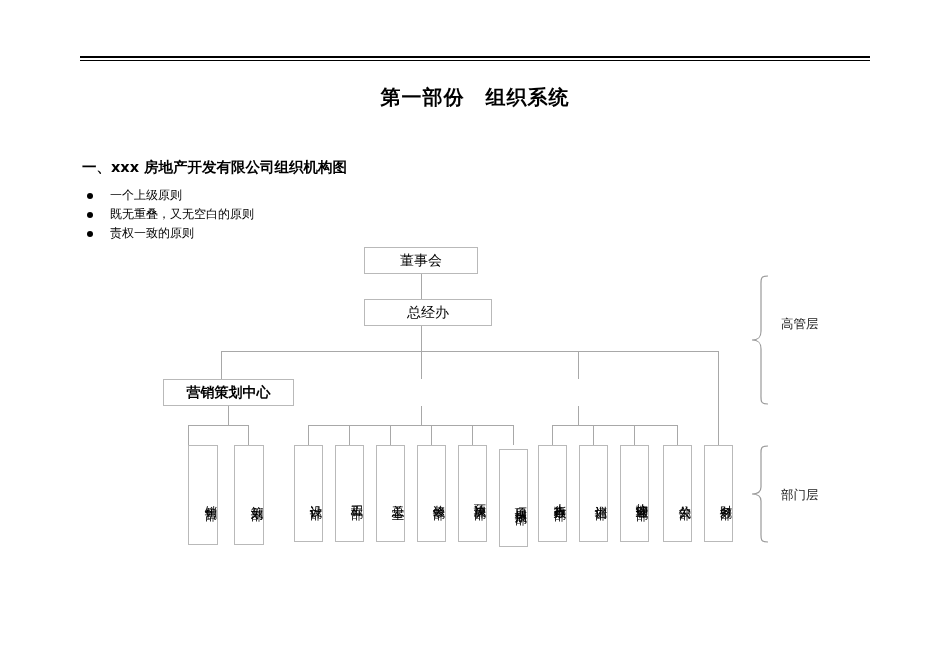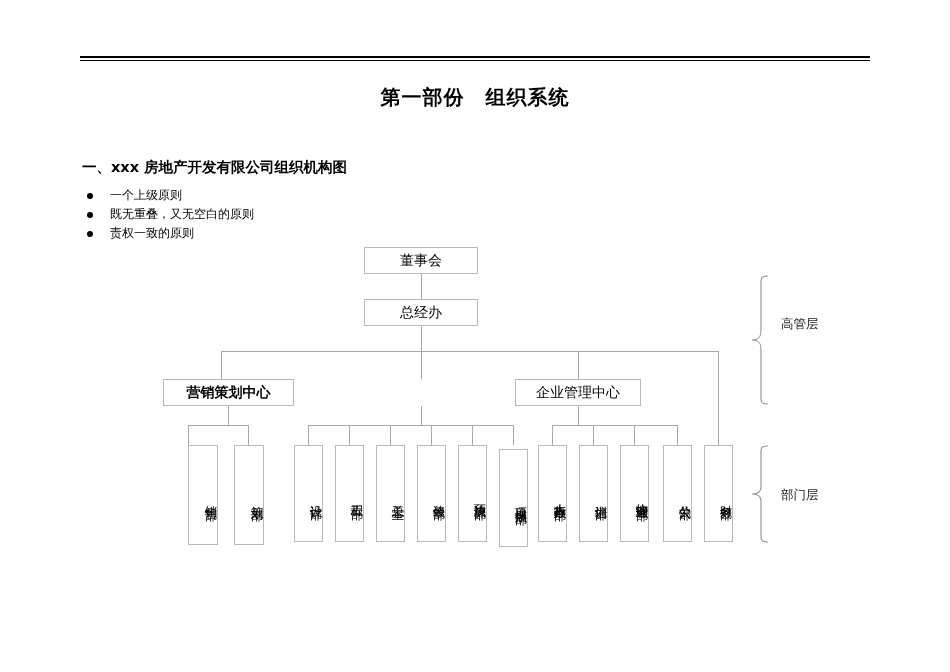--- a/index.html
+++ b/index.html
@@ -96,32 +96,31 @@
 
   <div class="bullets">
     <div class="bullet">一个上级原则</div>
     <div class="bullet">既无重叠，又无空白的原则</div>
     <div class="bullet">责权一致的原则</div>
   </div>
 
   <div class="chart">
 
     <div class="node h" style="left:364px;top:247px;width:114px;height:27px;">董事会</div>
-    <div class="node h" style="left:364px;top:299px;width:114px;height:27px;">总经办</div>
+    <div class="node h" style="left:364px;top:299px;width:128px;height:27px;">总经办</div>
 
     <div class="ln lnv" style="left:421px;top:274px;height:25px;"></div>
     <div class="ln lnv" style="left:421px;top:326px;height:25px;"></div>
     <div class="ln lnh" style="left:221px;top:351px;width:497px;"></div>
     <div class="ln lnv" style="left:221px;top:351px;height:28px;"></div>
     <div class="ln lnv" style="left:421px;top:351px;height:28px;"></div>
     <div class="ln lnv" style="left:578px;top:351px;height:28px;"></div>
     <div class="ln lnv" style="left:718px;top:351px;height:94px;"></div>
 
     <div class="node h" style="left:163px;top:379px;width:131px;height:27px;font-weight:bold;">营销策划中心</div>
-    <div class="node h" style="left:515px;top:379px;width:126px;height:27px;">企业管理中心</div>
 
     <div class="ln lnv" style="left:228px;top:406px;height:19px;"></div>
     <div class="ln lnh" style="left:188px;top:425px;width:60px;"></div>
     <div class="ln lnv" style="left:188px;top:425px;height:20px;"></div>
     <div class="ln lnv" style="left:248px;top:425px;height:20px;"></div>
 
     <div class="ln lnv" style="left:421px;top:406px;height:19px;"></div>
     <div class="ln lnh" style="left:308px;top:425px;width:205px;"></div>
     <div class="ln lnv" style="left:308px;top:425px;height:20px;"></div>
     <div class="ln lnv" style="left:349px;top:425px;height:20px;"></div>

